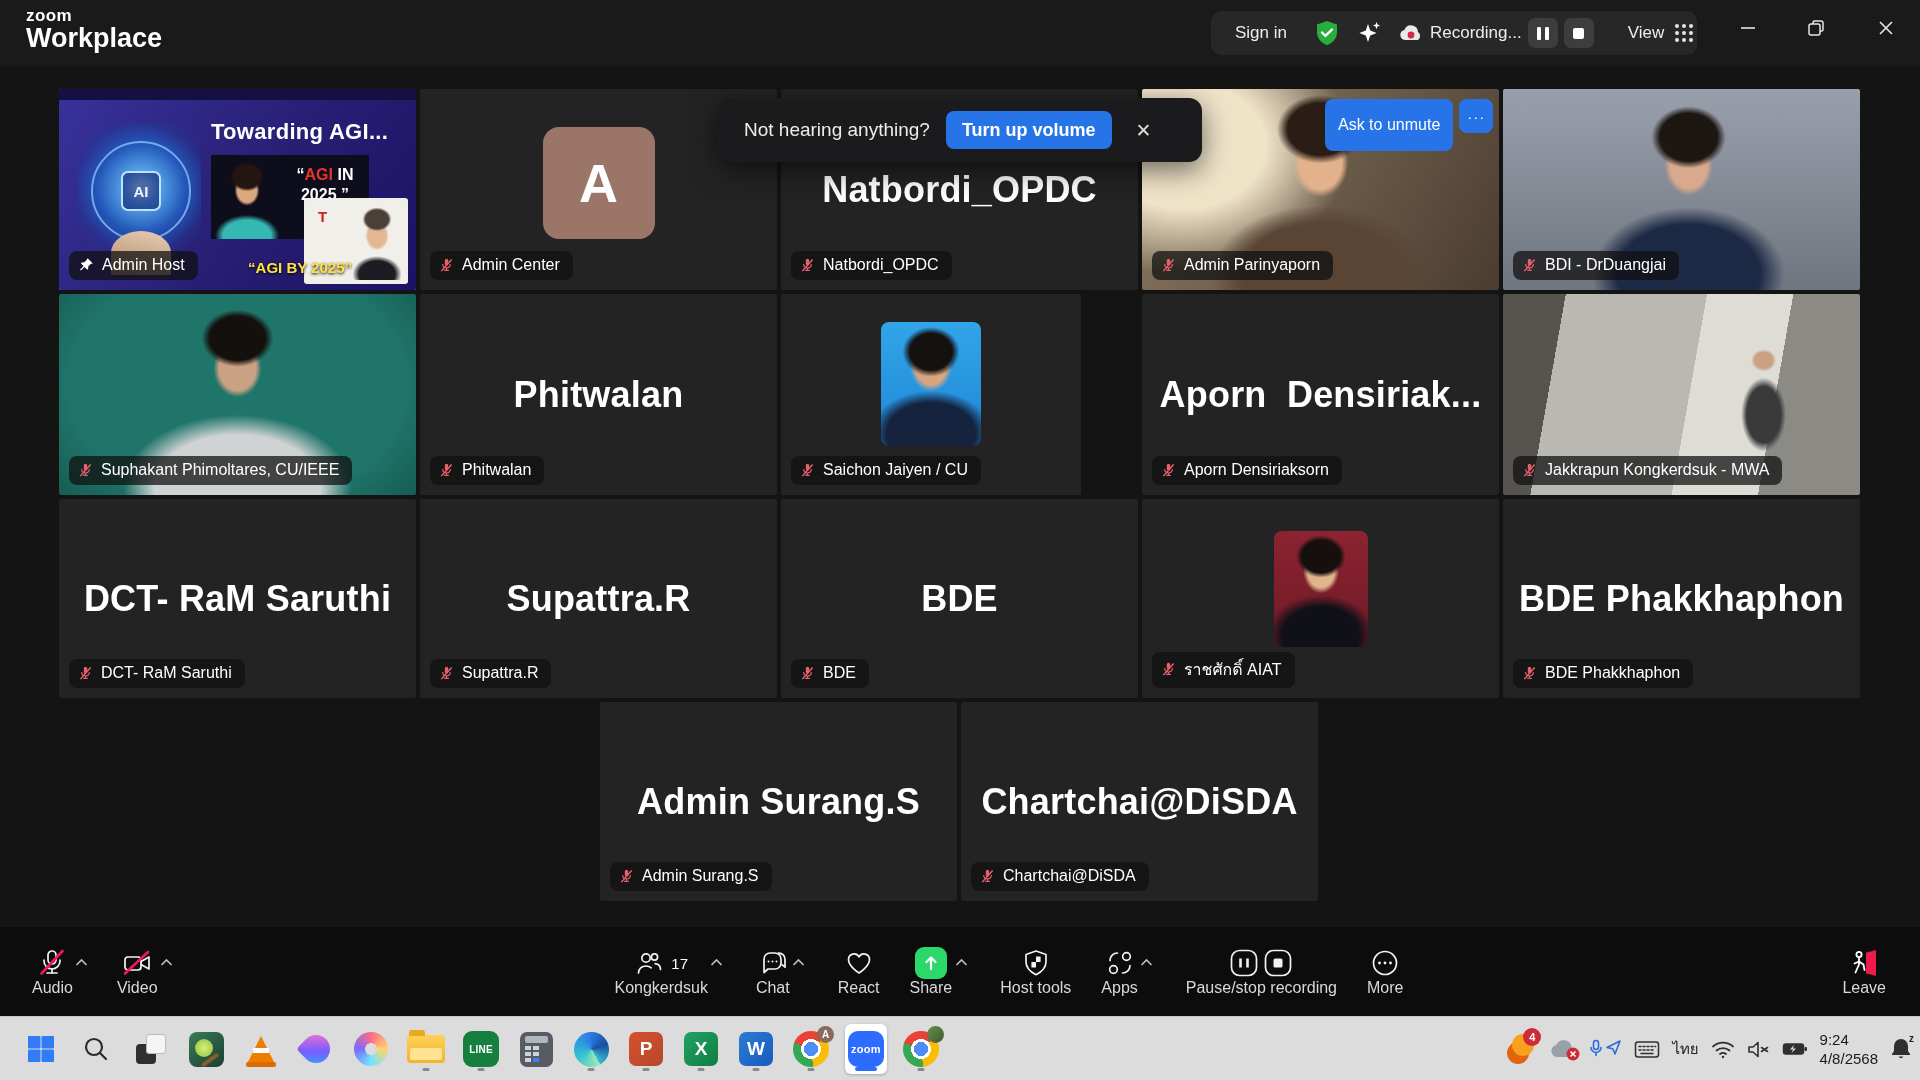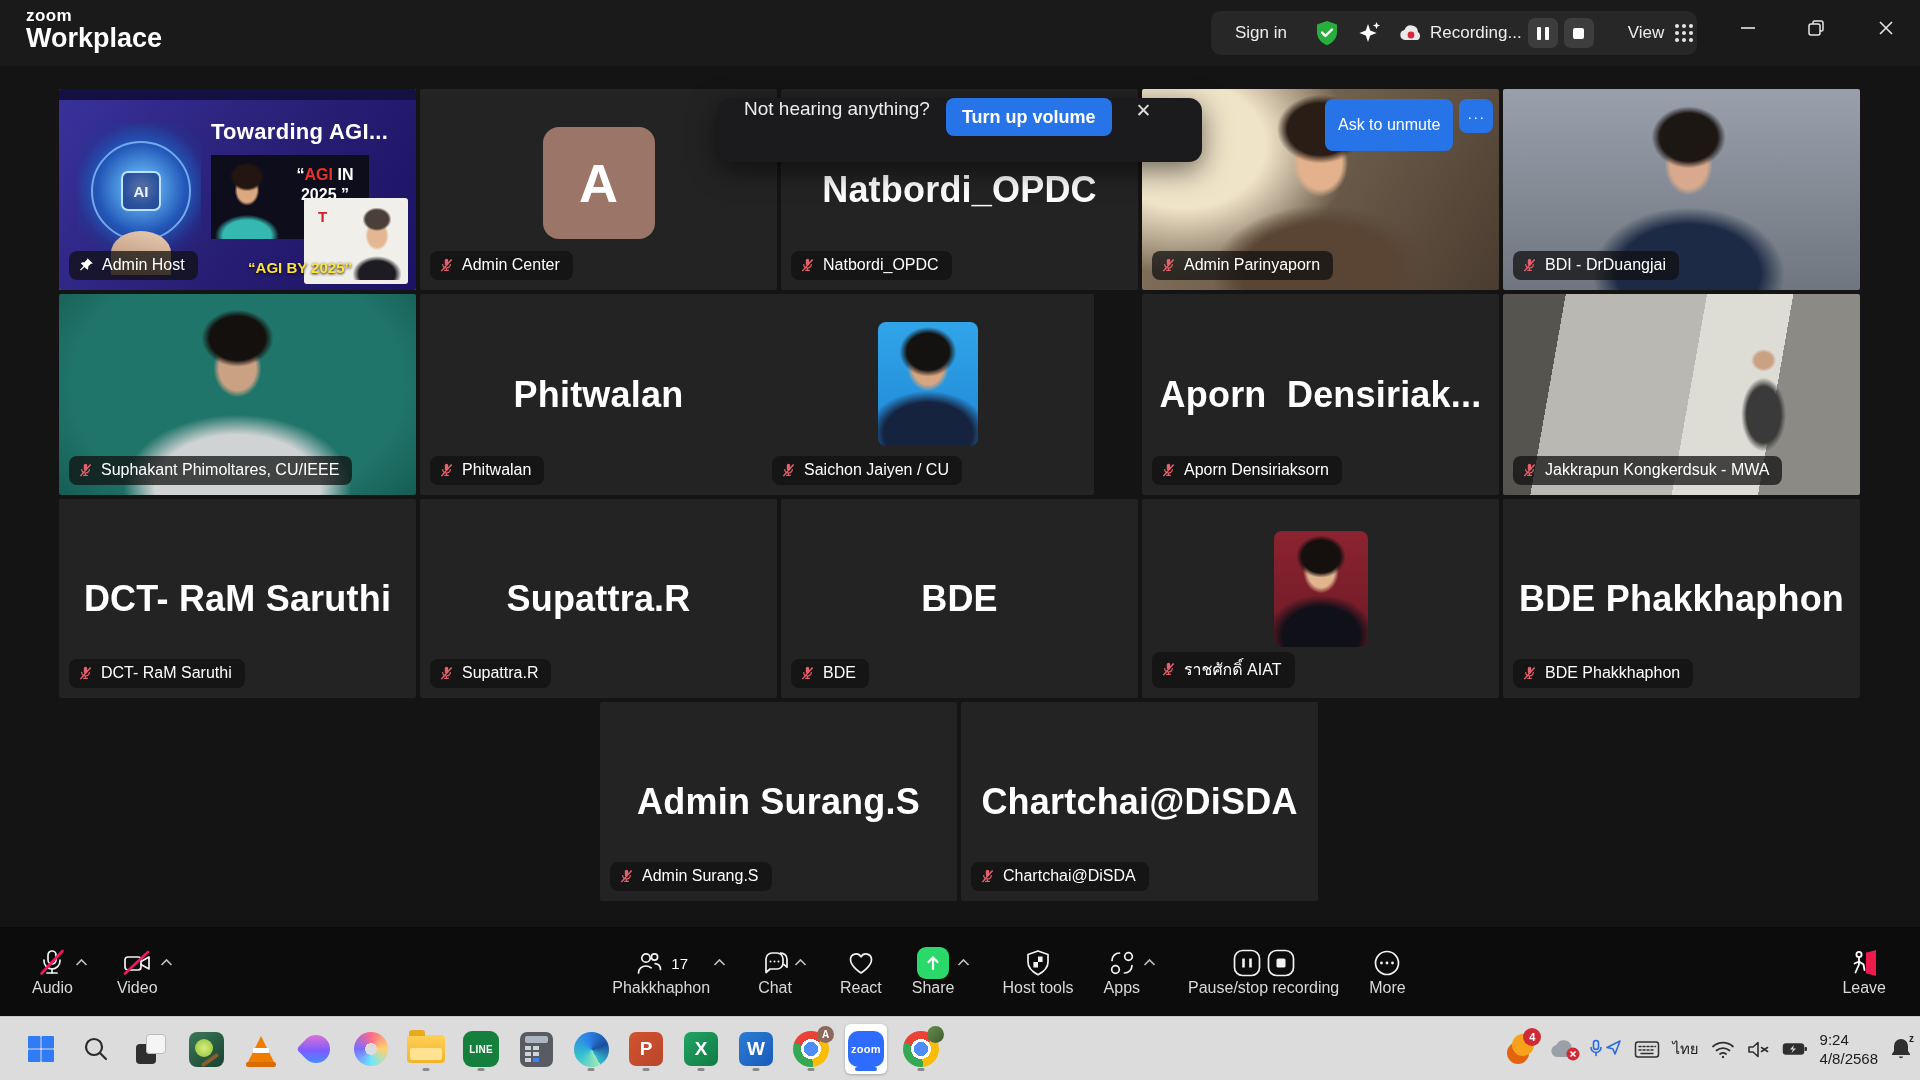--- a/index.html
+++ b/index.html
@@ -83,21 +83,21 @@
   .musk{position:absolute;right:8px;bottom:6px;width:104px;height:86px;background:#f1efe9;border-radius:3px;overflow:hidden;}
   .musk .mface{position:absolute;right:4px;top:8px;width:54px;height:74px;background:
      radial-gradient(22px 18px at 50% 18%,#4a4038 0 52%,transparent 66%),
      radial-gradient(19px 24px at 50% 40%,#e4b793 0 48%,transparent 62%),
      radial-gradient(30px 22px at 50% 92%,#1c1c22 0 60%,transparent 82%);}
   .musk .tesla{position:absolute;left:14px;top:10px;color:#cc2222;font-size:15px;font-weight:800;}
   .musk-cap{position:absolute;right:64px;bottom:14px;color:#ffe33d;font-weight:800;font-size:15px;text-shadow:0 1px 3px #000;z-index:3;white-space:nowrap;}
 
   
   .banner{position:absolute;left:718px;top:98px;width:484px;height:64px;background:#1b1b1d;border-radius:13px;
-          box-shadow:0 8px 28px rgba(0,0,0,.55);display:flex;align-items:flex-start;z-index:9;}
+          box-shadow:0 8px 28px rgba(0,0,0,.55);display:flex;align-items:center;z-index:9;}
   .banner .msg{color:#ececec;font-size:19px;margin-left:26px;}
   .btn-blue{background:#2774e8;color:#fff;border:none;border-radius:8px;font-family:inherit;}
   .banner .act{height:38px;padding:0 16px;margin-left:16px;font-size:18px;font-weight:700;}
   .banner .x{margin-left:18px;color:#dcdcdc;font-size:19px;background:none;border:none;}
   .unmute{position:absolute;left:1325px;top:99px;display:flex;gap:6px;z-index:9;}
   .unmute .ask{height:52px;padding:0 13px;font-size:16px;}
   .unmute .more{width:34px;height:34px;font-size:15px;letter-spacing:1px;}
 
   
   .toolbar{position:absolute;left:0;top:927px;width:1920px;height:89px;background:#0c0c0c;display:flex;align-items:center;}
@@ -345,21 +345,21 @@
             <path d="M6.2 2.6c0-1 .8-1.8 1.8-1.8s1.8.8 1.8 1.8v3.6c0 1-.8 1.8-1.8 1.8S6.2 7.2 6.2 6.2z" fill="#e8606b"></path>
             <path d="M3.9 6.5c0 2.3 1.8 4.1 4.1 4.1s4.1-1.8 4.1-4.1" stroke="#e8606b" fill="none" stroke-width="1.2"></path>
             <line x1="8" y1="10.6" x2="8" y2="13" stroke="#e8606b" stroke-width="1.2"></line>
             <line x1="5.5" y1="13.2" x2="10.5" y2="13.2" stroke="#e8606b" stroke-width="1.2"></line>
             <line x1="13.5" y1="1.5" x2="2.5" y2="14" stroke="#e8606b" stroke-width="1.6"></line>
           </svg></span>
       <span>Phitwalan</span>
     </div>
   </div>
 
-  <div class="tile" id="t7" style="left:762px;top:294px;width:332px;height:201px">
+  <div class="tile" id="t7" style="left:781px;top:294px;width:300px;height:201px">
     <div class="photo-avatar"></div>
     <div class="nameplate">
       <span style="display:flex"><svg width="15" height="15" viewBox="0 0 16 16">
             <path d="M6.2 2.6c0-1 .8-1.8 1.8-1.8s1.8.8 1.8 1.8v3.6c0 1-.8 1.8-1.8 1.8S6.2 7.2 6.2 6.2z" fill="#e8606b"></path>
             <path d="M3.9 6.5c0 2.3 1.8 4.1 4.1 4.1s4.1-1.8 4.1-4.1" stroke="#e8606b" fill="none" stroke-width="1.2"></path>
             <line x1="8" y1="10.6" x2="8" y2="13" stroke="#e8606b" stroke-width="1.2"></line>
             <line x1="5.5" y1="13.2" x2="10.5" y2="13.2" stroke="#e8606b" stroke-width="1.2"></line>
             <line x1="13.5" y1="1.5" x2="2.5" y2="14" stroke="#e8606b" stroke-width="1.6"></line>
           </svg></span>
       <span>Saichon Jaiyen / CU</span>
@@ -549,21 +549,21 @@
             <span style="display:flex">
                 <svg width="30" height="30" viewBox="0 0 30 30" fill="none" stroke="#f2f2f2" stroke-width="1.7" stroke-linecap="round">
                   <circle cx="12" cy="10" r="4.2"></circle>
                   <path d="M4.5 25c0-4.2 3.3-7 7.5-7 2.1 0 3.9.7 5.2 1.8"></path>
                   <circle cx="20.5" cy="9" r="3.1"></circle>
                   <path d="M21.2 15.6c3.3.4 5.3 2.7 5.3 5.9"></path>
                 </svg>
               </span>
             <span class="count">17</span>
           </span>
-          <span>Phakkhaphon</span>
+          <span>Kongkerdsuk</span>
         </div>
         <span class="caret">
             <svg width="13" height="9" viewBox="0 0 13 9" fill="none" stroke="#bdbdbd" stroke-width="1.7">
               <polyline points="1.5,7 6.5,2 11.5,7"></polyline>
             </svg>
           </span>
       </div>
 
       <div class="withc">
         <div class="titem">

